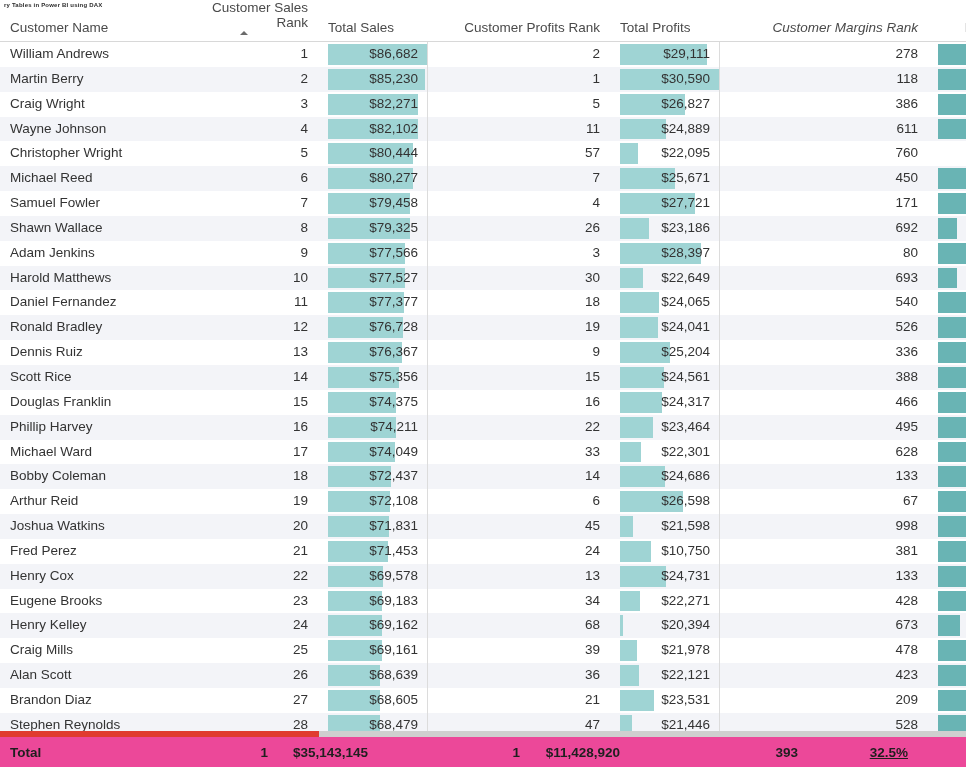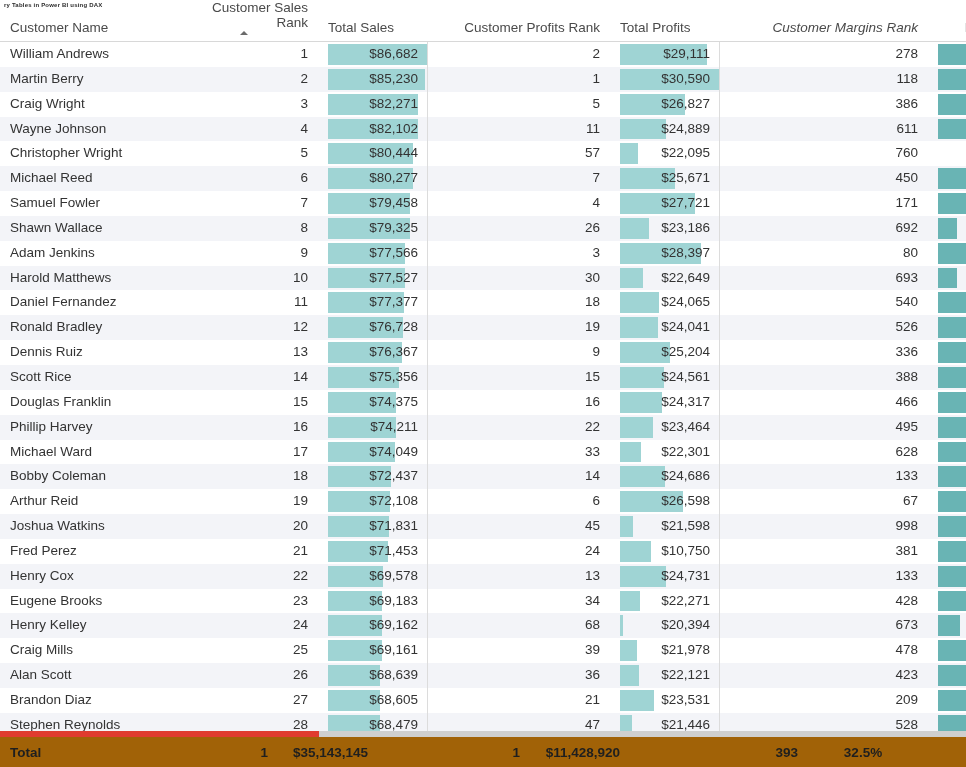--- a/index.html
+++ b/index.html
@@ -110,40 +110,40 @@
     background: #dcdcdc;
   }
 
   
   .total-bar {
     position: absolute;
     left: 0;
     right: 0;
     bottom: 0;
     height: 30px;
-    background: #a16207;
+    background: #ec4899;
     border-top: 2px solid #b0b0b0;
     display: flex;
     align-items: center;
     z-index: 30;
   }
   .total-bar .cell {
     font-size: 13.5px;
     font-weight: bold;
     color: #1f1f1f;
     padding: 0 10px;
     box-sizing: border-box;
   }
   .tcell-name { width: 150px; text-align: left; }
   .tcell-csr  { width: 128px; text-align: right; }
   .tcell-ts   { width: 100px; text-align: right; }
   .tcell-cpr  { width: 152px; text-align: right; }
   .tcell-tp   { width: 100px; text-align: right; }
   .tcell-cmr  { width: 178px; text-align: right; }
-  .tcell-pm   { width: 110px; text-align: center; }
+  .tcell-pm   { width: 110px; text-align: right; text-decoration: underline; }
 
   
   .redbar {
     position: absolute;
     left: 0;
     bottom: 30px;
     width: 966px;
     height: 6px;
     background: #cfcfcf;
     z-index: 31;

